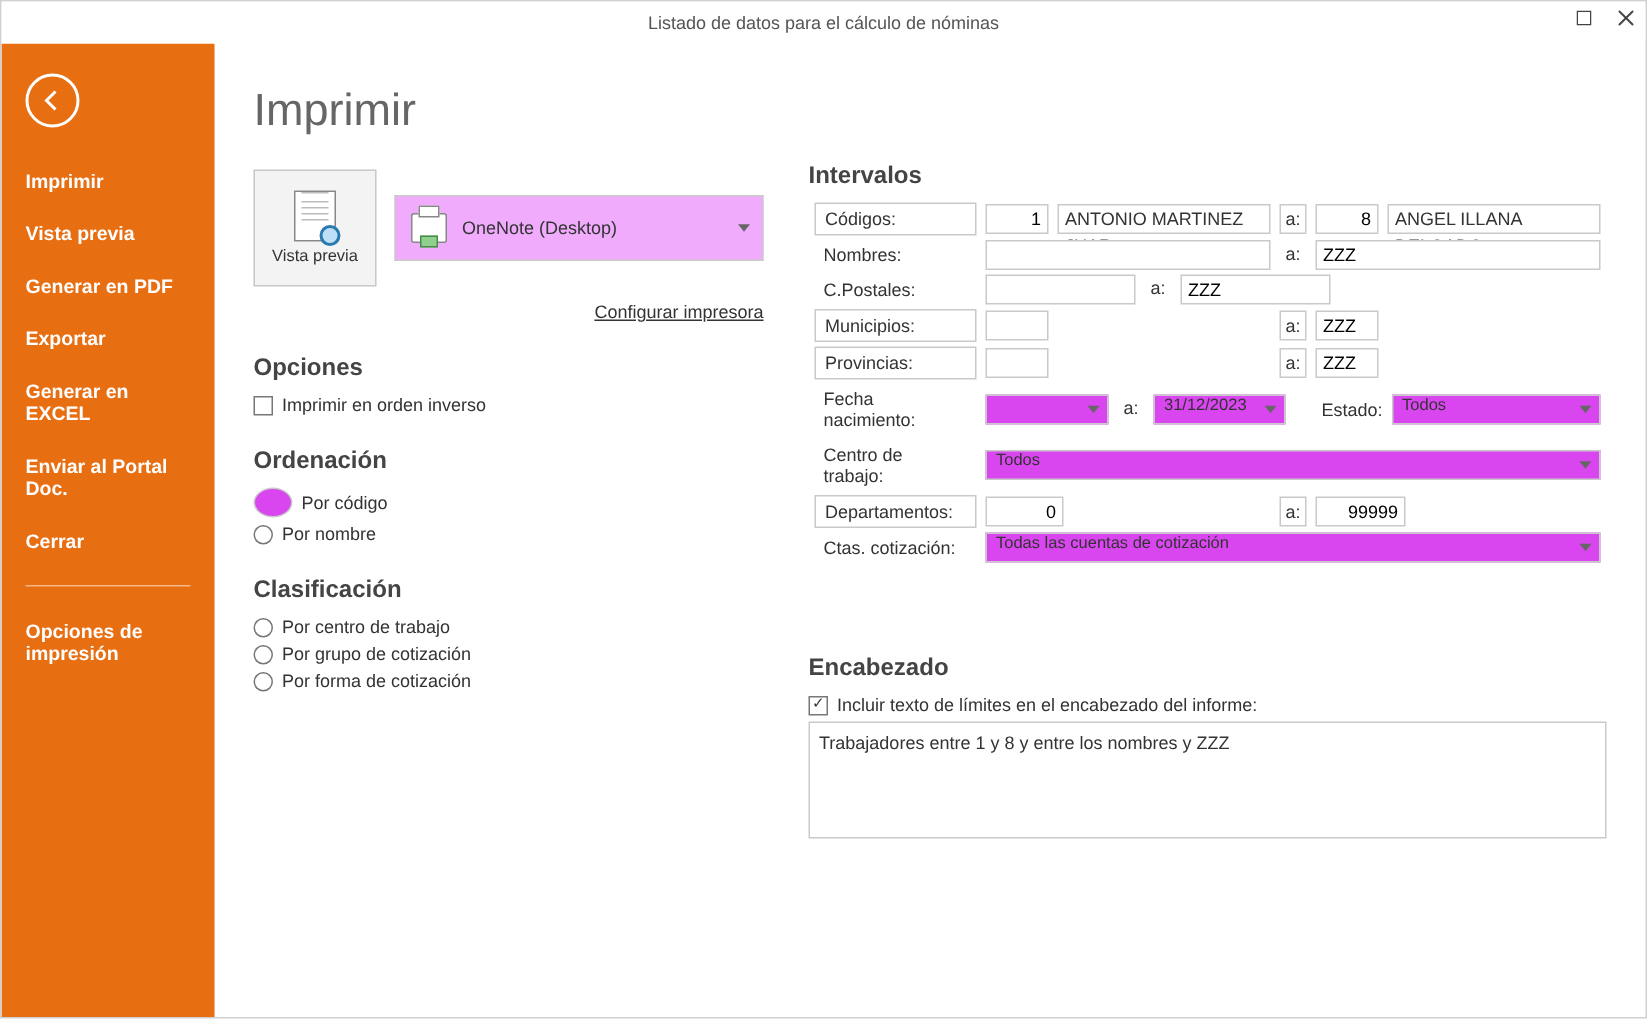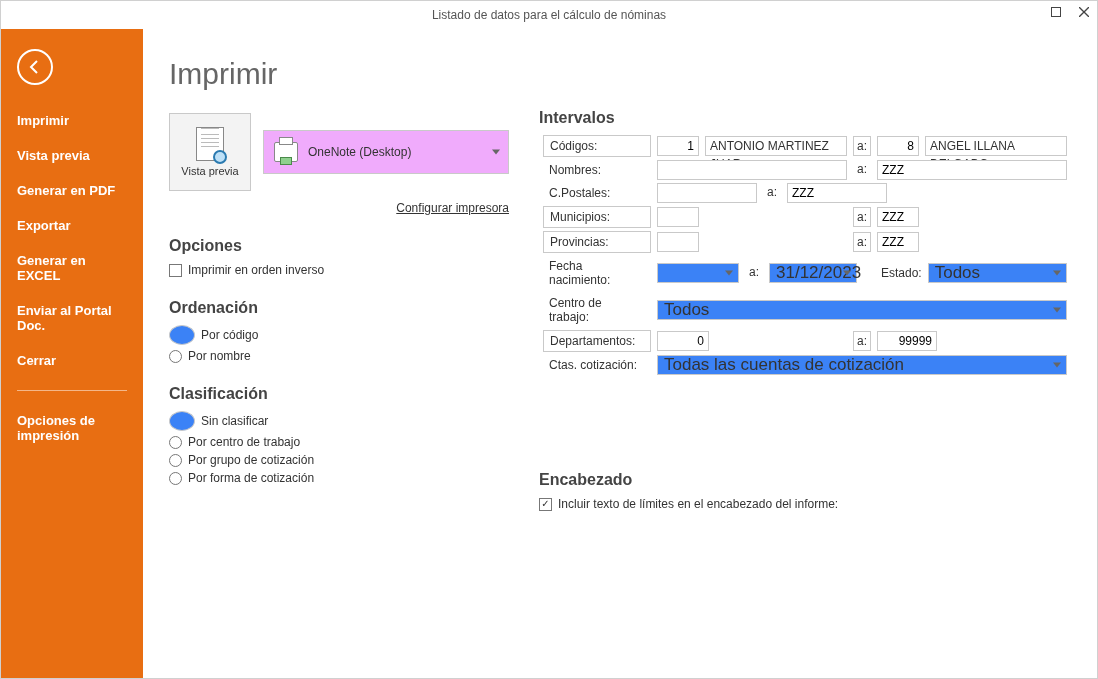--- a/index.html
+++ b/index.html
@@ -241,26 +241,26 @@
     text-align:center;
     border:1px solid #c9c9c9;
     height:20px;
     line-height:18px;
     background:#fff;
   }
   .sep-a.nb { border:none; }
   .sel {
     height:20px;
     border:1px solid #c9c9c9;
-    background:#3b82f6;
+    background:#d946ef;
     padding:0 18px 0 6px;
     position:relative;
-    font-size:17px;
+    font-size:11px;
     display:flex;
-    align-items:center;
+    align-items:flex-start;
   }
   .sel .caret {
     position:absolute; right:5px; top:50%; transform:translateY(-50%);
     border-left:4px solid transparent;
     border-right:4px solid transparent;
     border-top:5px solid #666;
   }
   .header-textarea {
     width: 100%;
     height: 78px;
@@ -342,24 +342,20 @@
         <div class="radbox sel"></div>
         <span>Por código</span>
       </div>
       <div class="rad">
         <div class="radbox"></div>
         <span>Por nombre</span>
       </div>
 
       <h2 class="section">Clasificación</h2>
       <div class="rad">
-        <div class="radbox sel"></div>
-        <span>Sin clasificar</span>
-      </div>
-      <div class="rad">
         <div class="radbox"></div>
         <span>Por centro de trabajo</span>
       </div>
       <div class="rad">
         <div class="radbox"></div>
         <span>Por grupo de cotización</span>
       </div>
       <div class="rad">
         <div class="radbox"></div>
         <span>Por forma de cotización</span>
@@ -444,20 +440,21 @@
       </div>
 
       <div class="field-row">
         <div class="field-label">Ctas. cotización:</div>
         <div class="sel" style="flex:1">
           <span>Todas las cuentas de cotización</span>
           <div class="caret"></div>
         </div>
       </div>
 
-      <h2 class="section" style="margin-top:96px">Encabezado</h2>
+      <h2 class="section" style="margin-top:62px">Encabezado</h2>
       <div class="chk">
         <div class="chkbox">✓</div>
         <span>Incluir texto de límites en el encabezado del informe:</span>
       </div>
+      <div class="header-textarea">Trabajadores entre 1 y 8 y entre los nombres  y ZZZ</div>
     </div>
   </div>
 </div>
 
 </body></html>

